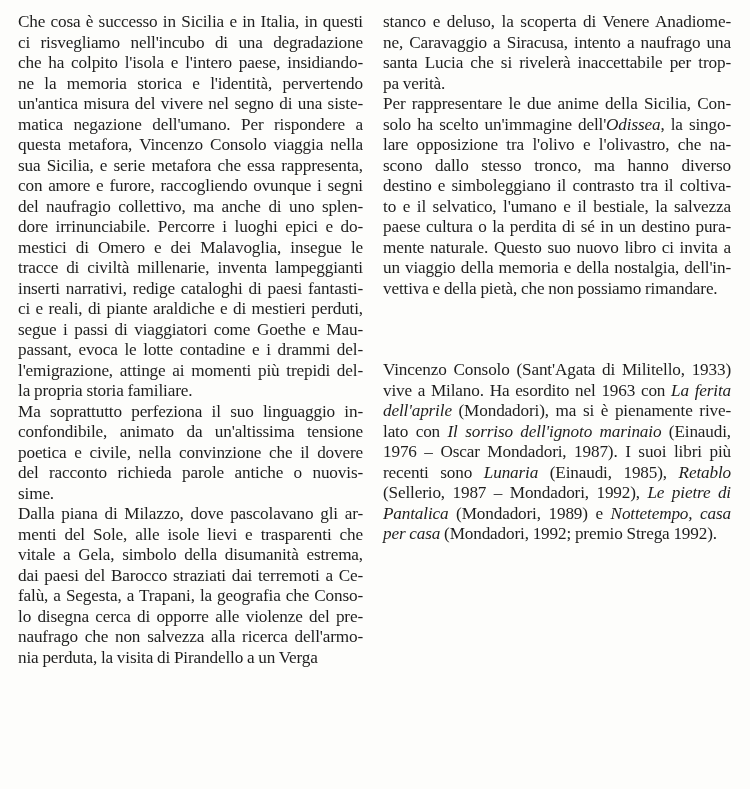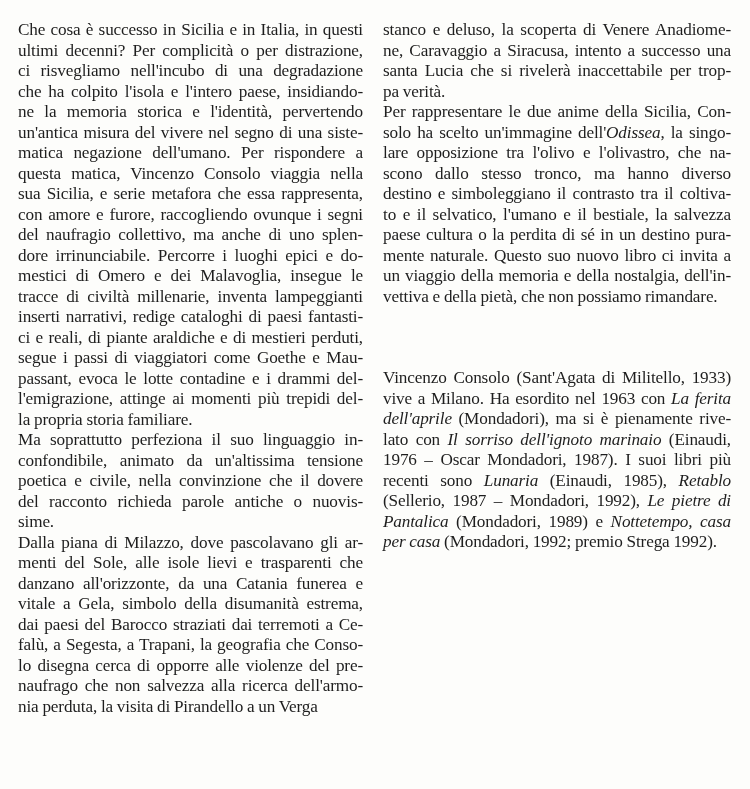--- a/index.html
+++ b/index.html
@@ -11,21 +11,21 @@
       width: 750px;
       height: 789px;
       position: relative;
       overflow: hidden;
       background: #fdfdfb;
       color: #1e1e1e;
       font-family: "Liberation Serif", "DejaVu Serif", serif;
     }
     .col {
       position: absolute;
-      top: 20px;
+      top: 12px;
       font-size: 17.2px;
       line-height: 20.5px;
       text-align: justify;
       letter-spacing: -0.15px;
       word-spacing: -0.3px;
       font-family: Liberation Serif, serif;
     }
     .col-left { left: 18px; width: 345px; }
     .col-right { left: 383px; width: 348px; }
     .para { margin: 0; text-indent: 0; }
@@ -33,27 +33,26 @@
     em { font-style: italic; }
     .line { display: block; text-align: justify; text-align-last: justify; white-space: nowrap; }
     .line.end { text-align-last: left; }
   </style>
 </head>
 <body>
 
 <div class="col col-left">
   <div class="para">
       <span class="line">Che cosa è successo in Sicilia e in Italia, in questi</span>
-      <span class="line">ultimi decenni? Per complicità o per distrazione,</span>
       <span class="line">ci risvegliamo nell'incubo di una degradazione</span>
       <span class="line">che ha colpito l'isola e l'intero paese, insidiando-</span>
       <span class="line">ne la memoria storica e l'identità, pervertendo</span>
       <span class="line">un'antica misura del vivere nel segno di una siste-</span>
       <span class="line">matica negazione dell'umano. Per rispondere a</span>
-      <span class="line">questa matica, Vincenzo Consolo viaggia nella</span>
+      <span class="line">questa metafora, Vincenzo Consolo viaggia nella</span>
       <span class="line">sua Sicilia, e serie metafora che essa rappresenta,</span>
       <span class="line">con amore e furore, raccogliendo ovunque i segni</span>
       <span class="line">del naufragio collettivo, ma anche di uno splen-</span>
       <span class="line">dore irrinunciabile. Percorre i luoghi epici e do-</span>
       <span class="line">mestici di Omero e dei Malavoglia, insegue le</span>
       <span class="line">tracce di civiltà millenarie, inventa lampeggianti</span>
       <span class="line">inserti narrativi, redige cataloghi di paesi fantasti-</span>
       <span class="line">ci e reali, di piante araldiche e di mestieri perduti,</span>
       <span class="line">segue i passi di viaggiatori come Goethe e Mau-</span>
       <span class="line">passant, evoca le lotte contadine e i drammi del-</span>
@@ -63,34 +62,33 @@
   <div class="para">
       <span class="line">Ma soprattutto perfeziona il suo linguaggio in-</span>
       <span class="line">confondibile, animato da un'altissima tensione</span>
       <span class="line">poetica e civile, nella convinzione che il dovere</span>
       <span class="line">del racconto richieda parole antiche o nuovis-</span>
       <span class="line end">sime.</span>
     </div>
   <div class="para">
       <span class="line">Dalla piana di Milazzo, dove pascolavano gli ar-</span>
       <span class="line">menti del Sole, alle isole lievi e trasparenti che</span>
-      <span class="line">danzano all'orizzonte, da una Catania funerea e</span>
       <span class="line">vitale a Gela, simbolo della disumanità estrema,</span>
       <span class="line">dai paesi del Barocco straziati dai terremoti a Ce-</span>
       <span class="line">falù, a Segesta, a Trapani, la geografia che Conso-</span>
       <span class="line">lo disegna cerca di opporre alle violenze del pre-</span>
       <span class="line">naufrago che non salvezza alla ricerca dell'armo-</span>
       <span class="line end">nia perduta, la visita di Pirandello a un Verga</span>
     </div>
 </div>
 
 <div class="col col-right">
   <div class="para">
       <span class="line">stanco e deluso, la scoperta di Venere Anadiome-</span>
-      <span class="line">ne, Caravaggio a Siracusa, intento a successo una</span>
+      <span class="line">ne, Caravaggio a Siracusa, intento a naufrago una</span>
       <span class="line">santa Lucia che si rivelerà inaccettabile per trop-</span>
       <span class="line end">pa verità.</span>
     </div>
   <div class="para">
       <span class="line">Per rappresentare le due anime della Sicilia, Con-</span>
       <span class="line">solo ha scelto un'immagine dell'<em>Odissea</em>, la singo-</span>
       <span class="line">lare opposizione tra l'olivo e l'olivastro, che na-</span>
       <span class="line">scono dallo stesso tronco, ma hanno diverso</span>
       <span class="line">destino e simboleggiano il contrasto tra il coltiva-</span>
       <span class="line">to e il selvatico, l'umano e il bestiale, la salvezza</span>

